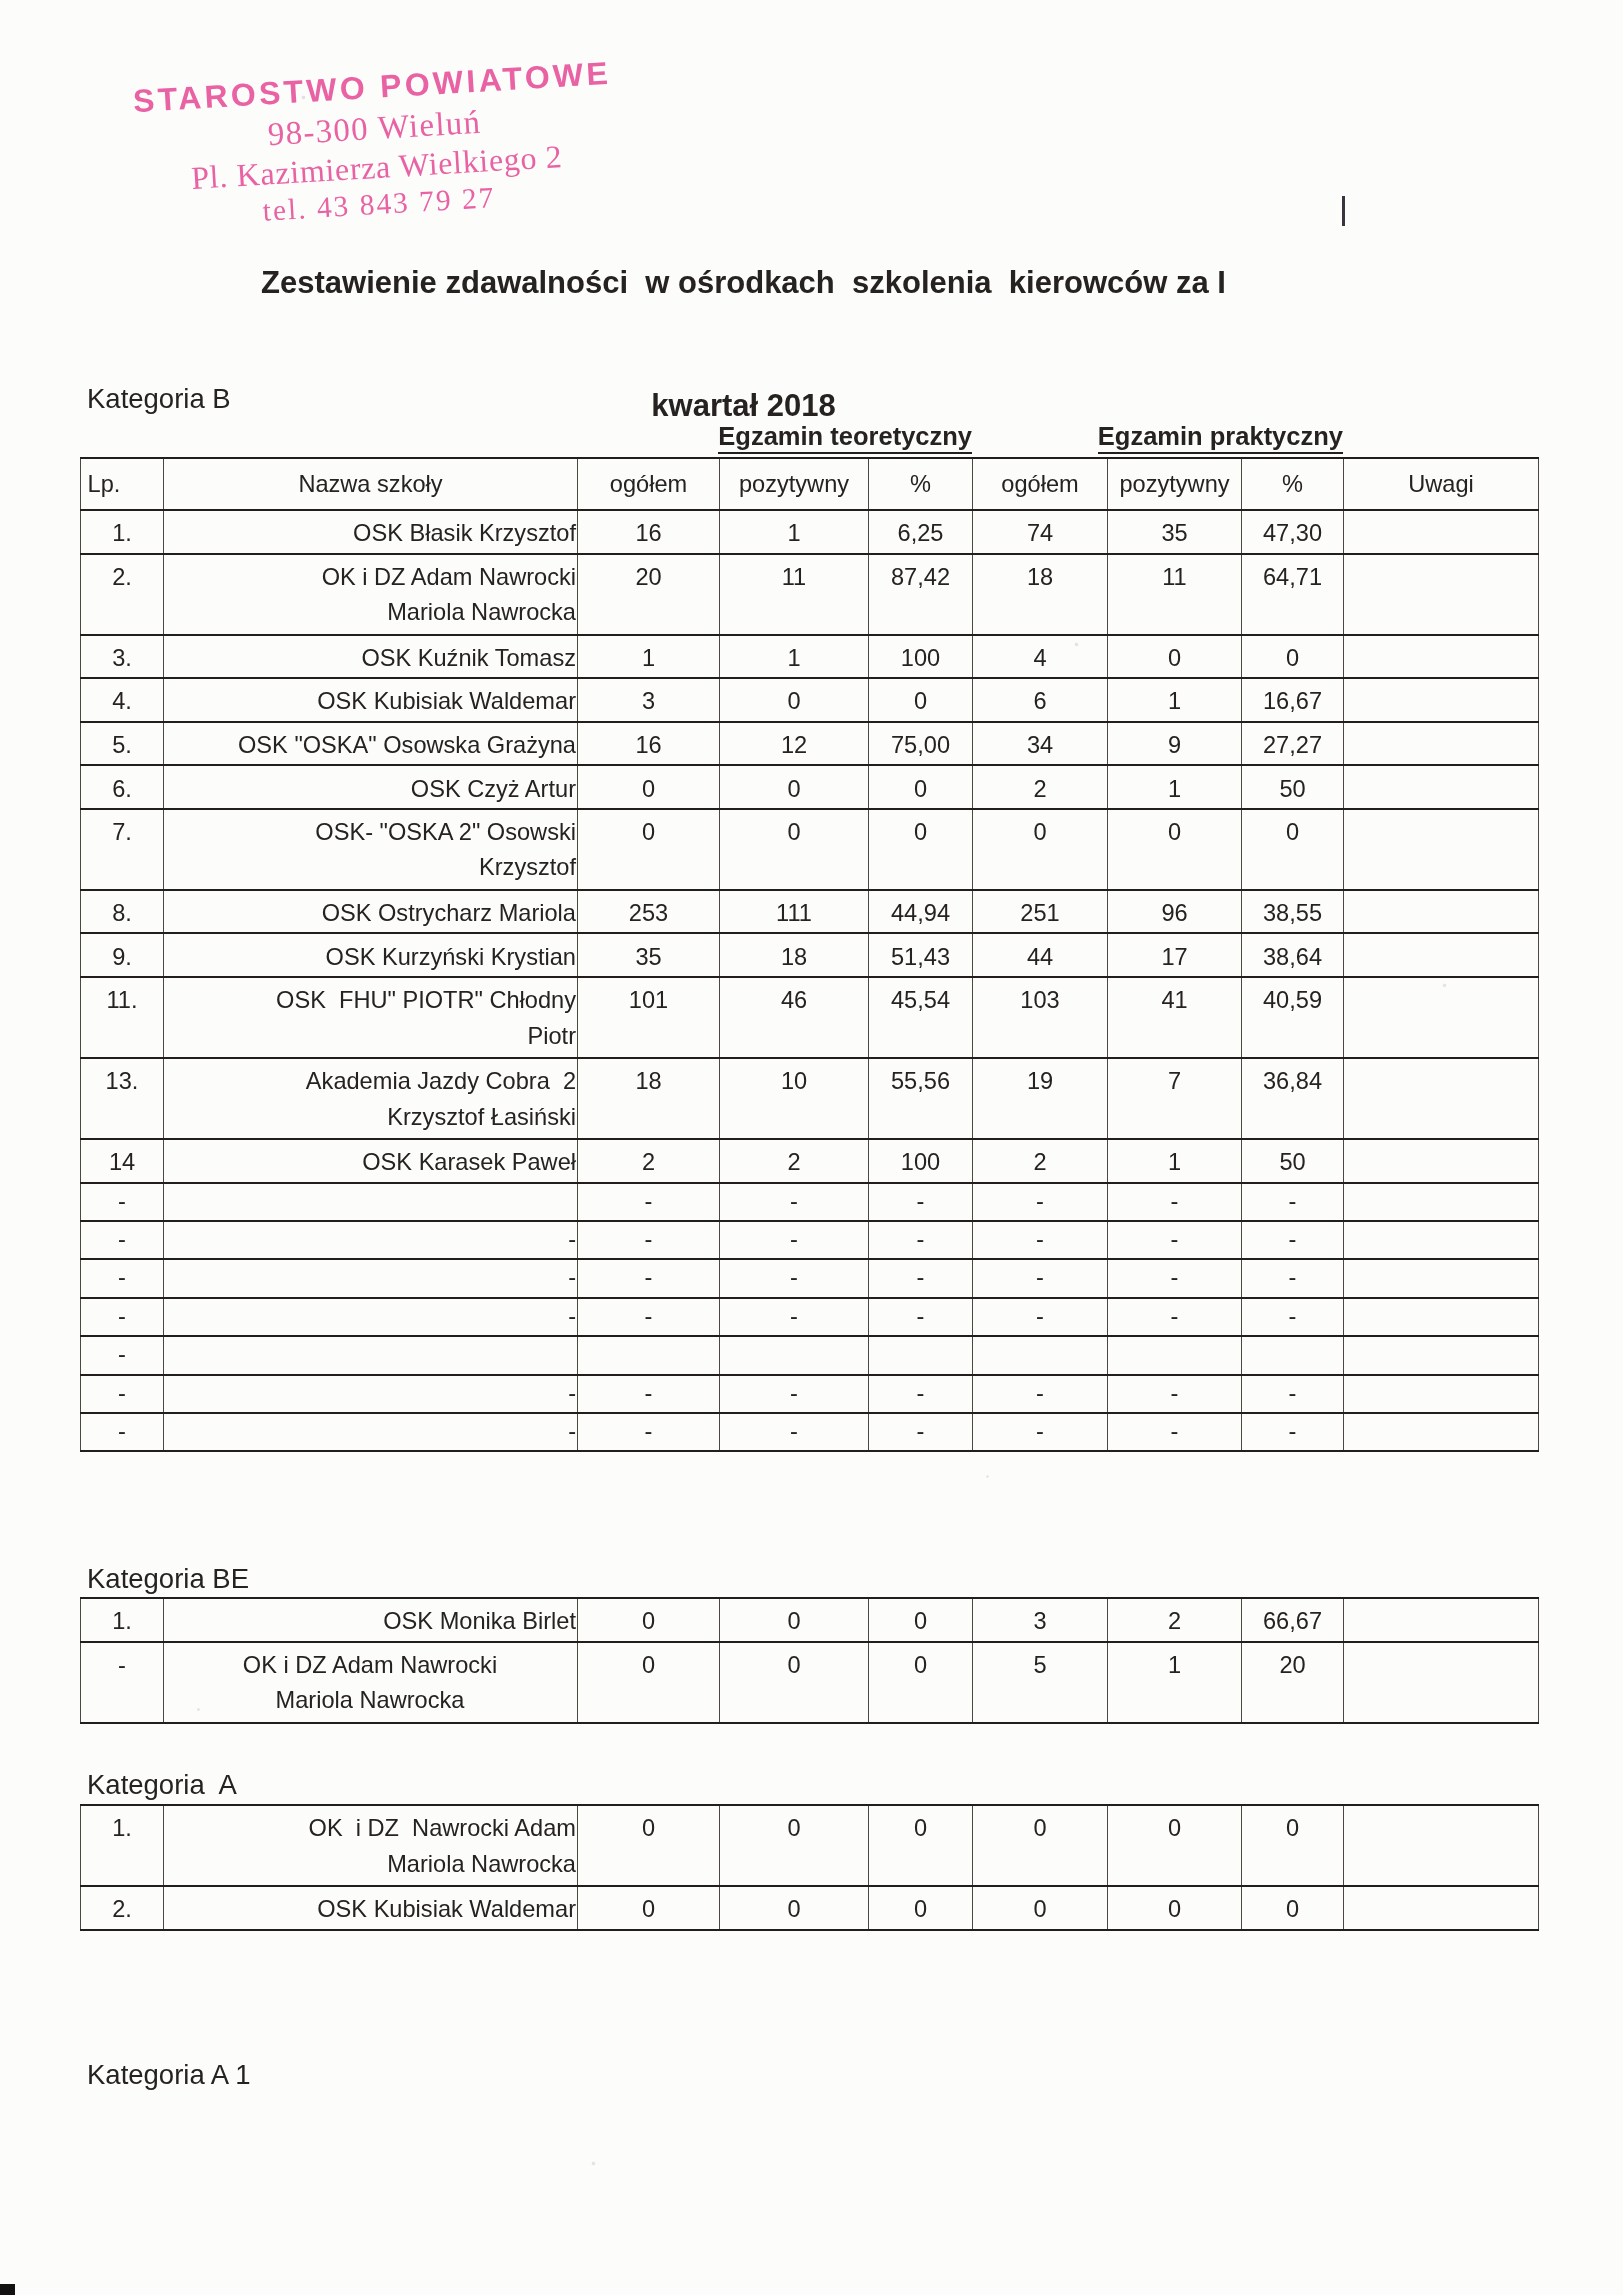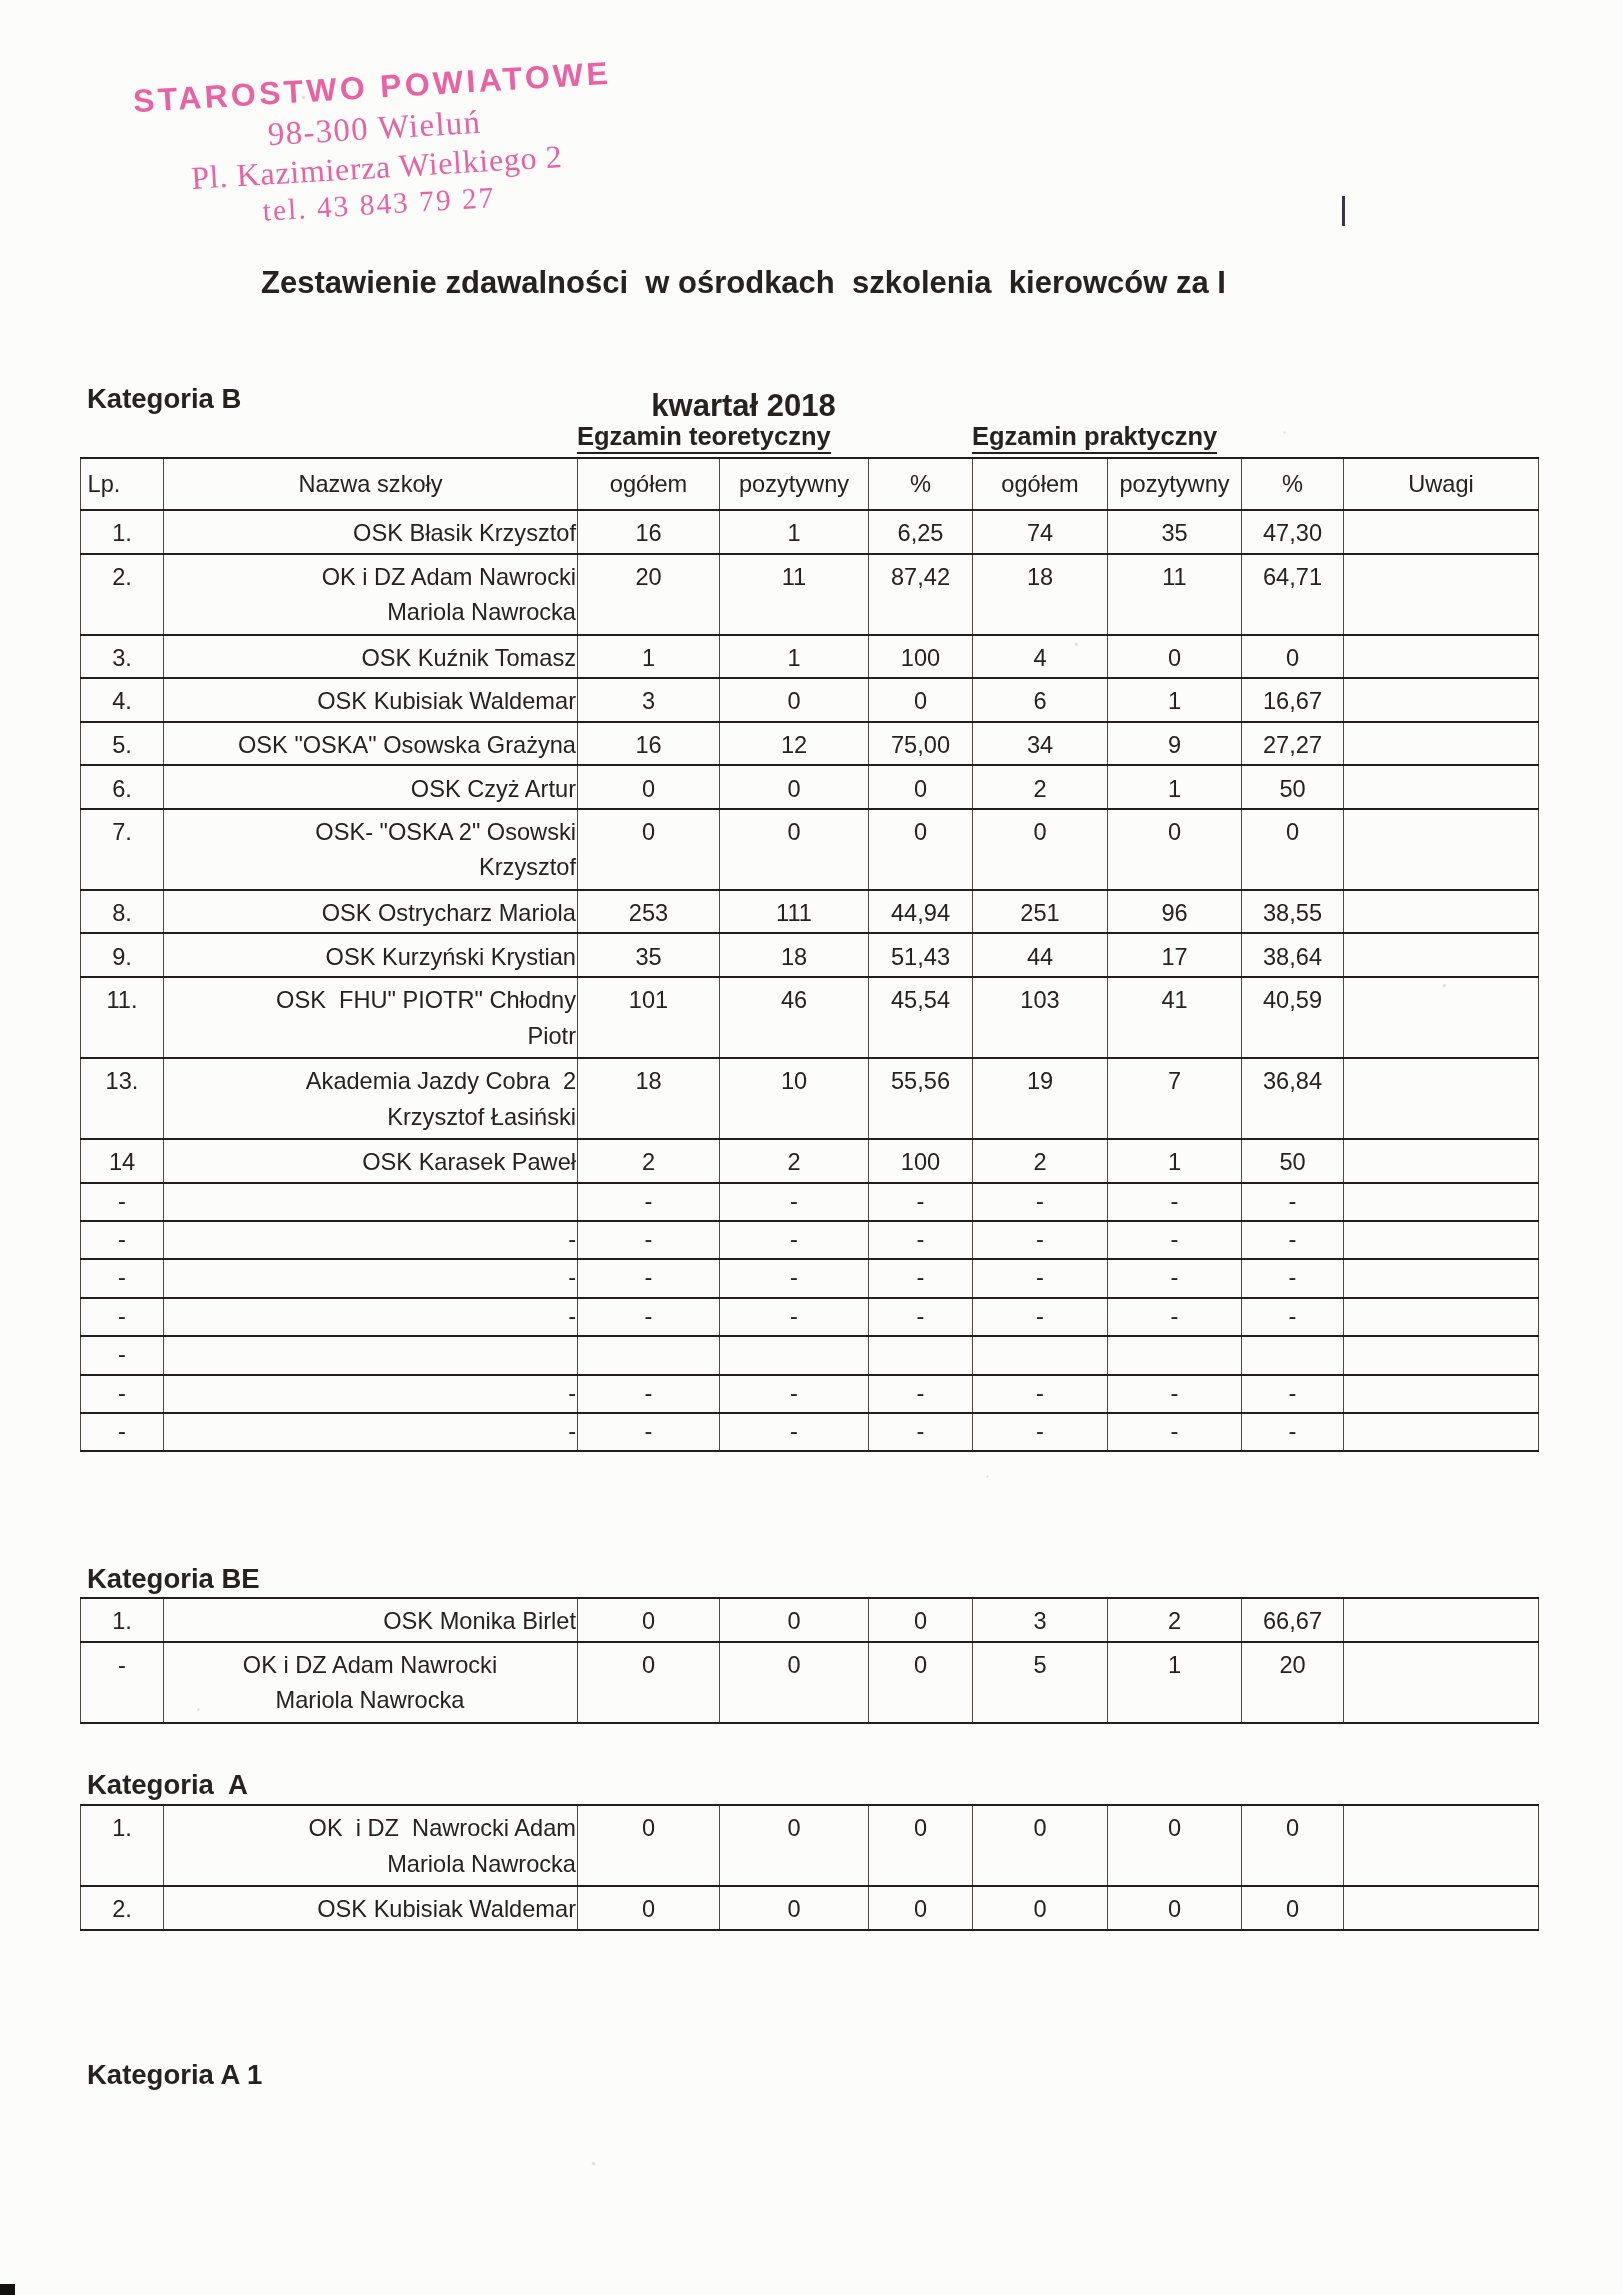--- a/index.html
+++ b/index.html
@@ -20,30 +20,30 @@
   .stamp-line3 { font-family:"Liberation Serif", serif; font-size:32px; margin-top:2.6px; letter-spacing:0.7px; }
   .stamp-line4 { font-family:"Liberation Serif", serif; font-size:29.5px; margin-top:1.3px; letter-spacing:2px; }
   
   .title {
     position:absolute; top:181px; left:0; width:1487px; z-index:2;
     text-align:center; font-weight:700; font-size:31px; line-height:1.32;
     white-space:pre-wrap;
   }
   
   .kat-heading {
-    position:absolute; left:87px; font-weight:700; font-size:27.5px; z-index:2;
+    position:absolute; left:87px; font-weight:400; font-size:27.5px; z-index:2;
     white-space:pre-wrap;
   }
   .kat-b  { top:383px; }
   .kat-be { top:1563px; }
   .kat-a  { top:1769px; }
   .kat-a1 { top:2059px; }
   
   .group-headers { position:absolute; left:80px; top:422px; width:1458px; height:34px; z-index:2; }
-  .gh { position:absolute; top:0; text-align:left; font-weight:700; font-size:25.5px; }
+  .gh { position:absolute; top:0; text-align:right; font-weight:700; font-size:25.5px; }
   .gh .u { display:inline-block; border-bottom:2.6px solid #242020; padding-bottom:0.7px; }
   .gh1 { left:497px;  width:395px; }
   .gh2 { left:892px; width:371px; }
   
   .tbl {
     position:absolute; left:80px; width:1458px;
     border-collapse:collapse; table-layout:fixed;
     font-size:23.6px;
   }
   .tbl-b  { top:457px;  }

